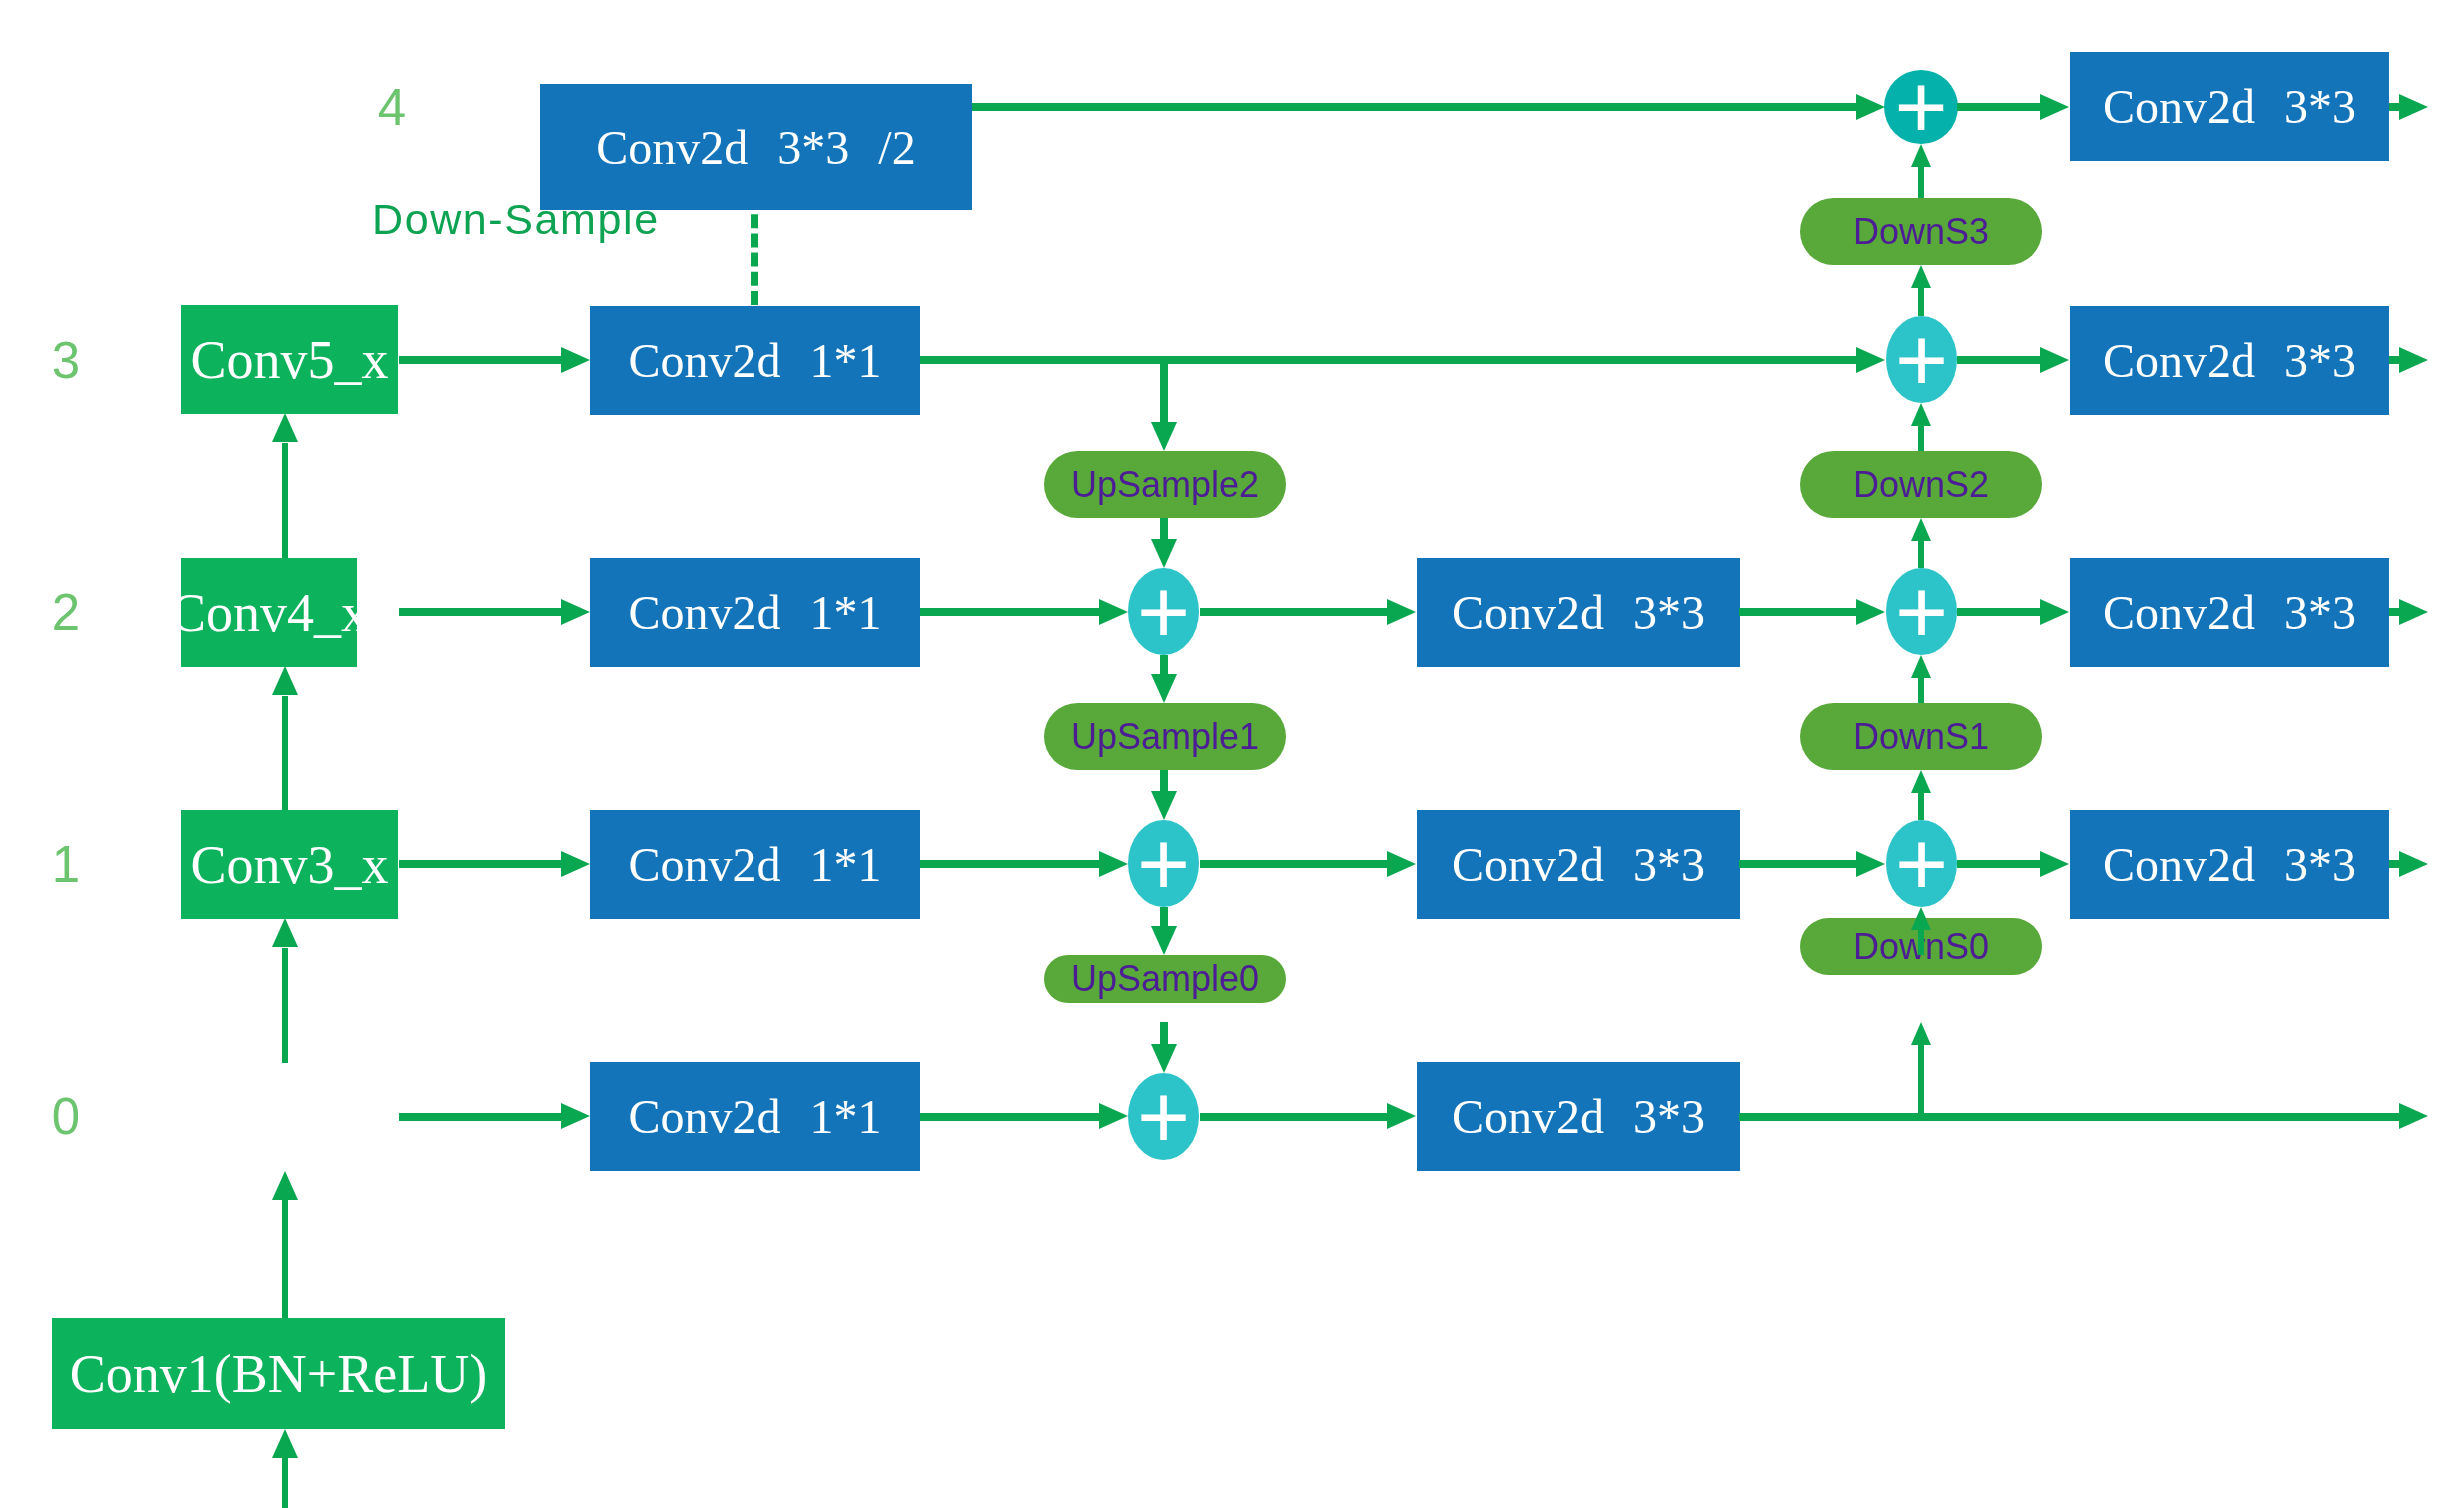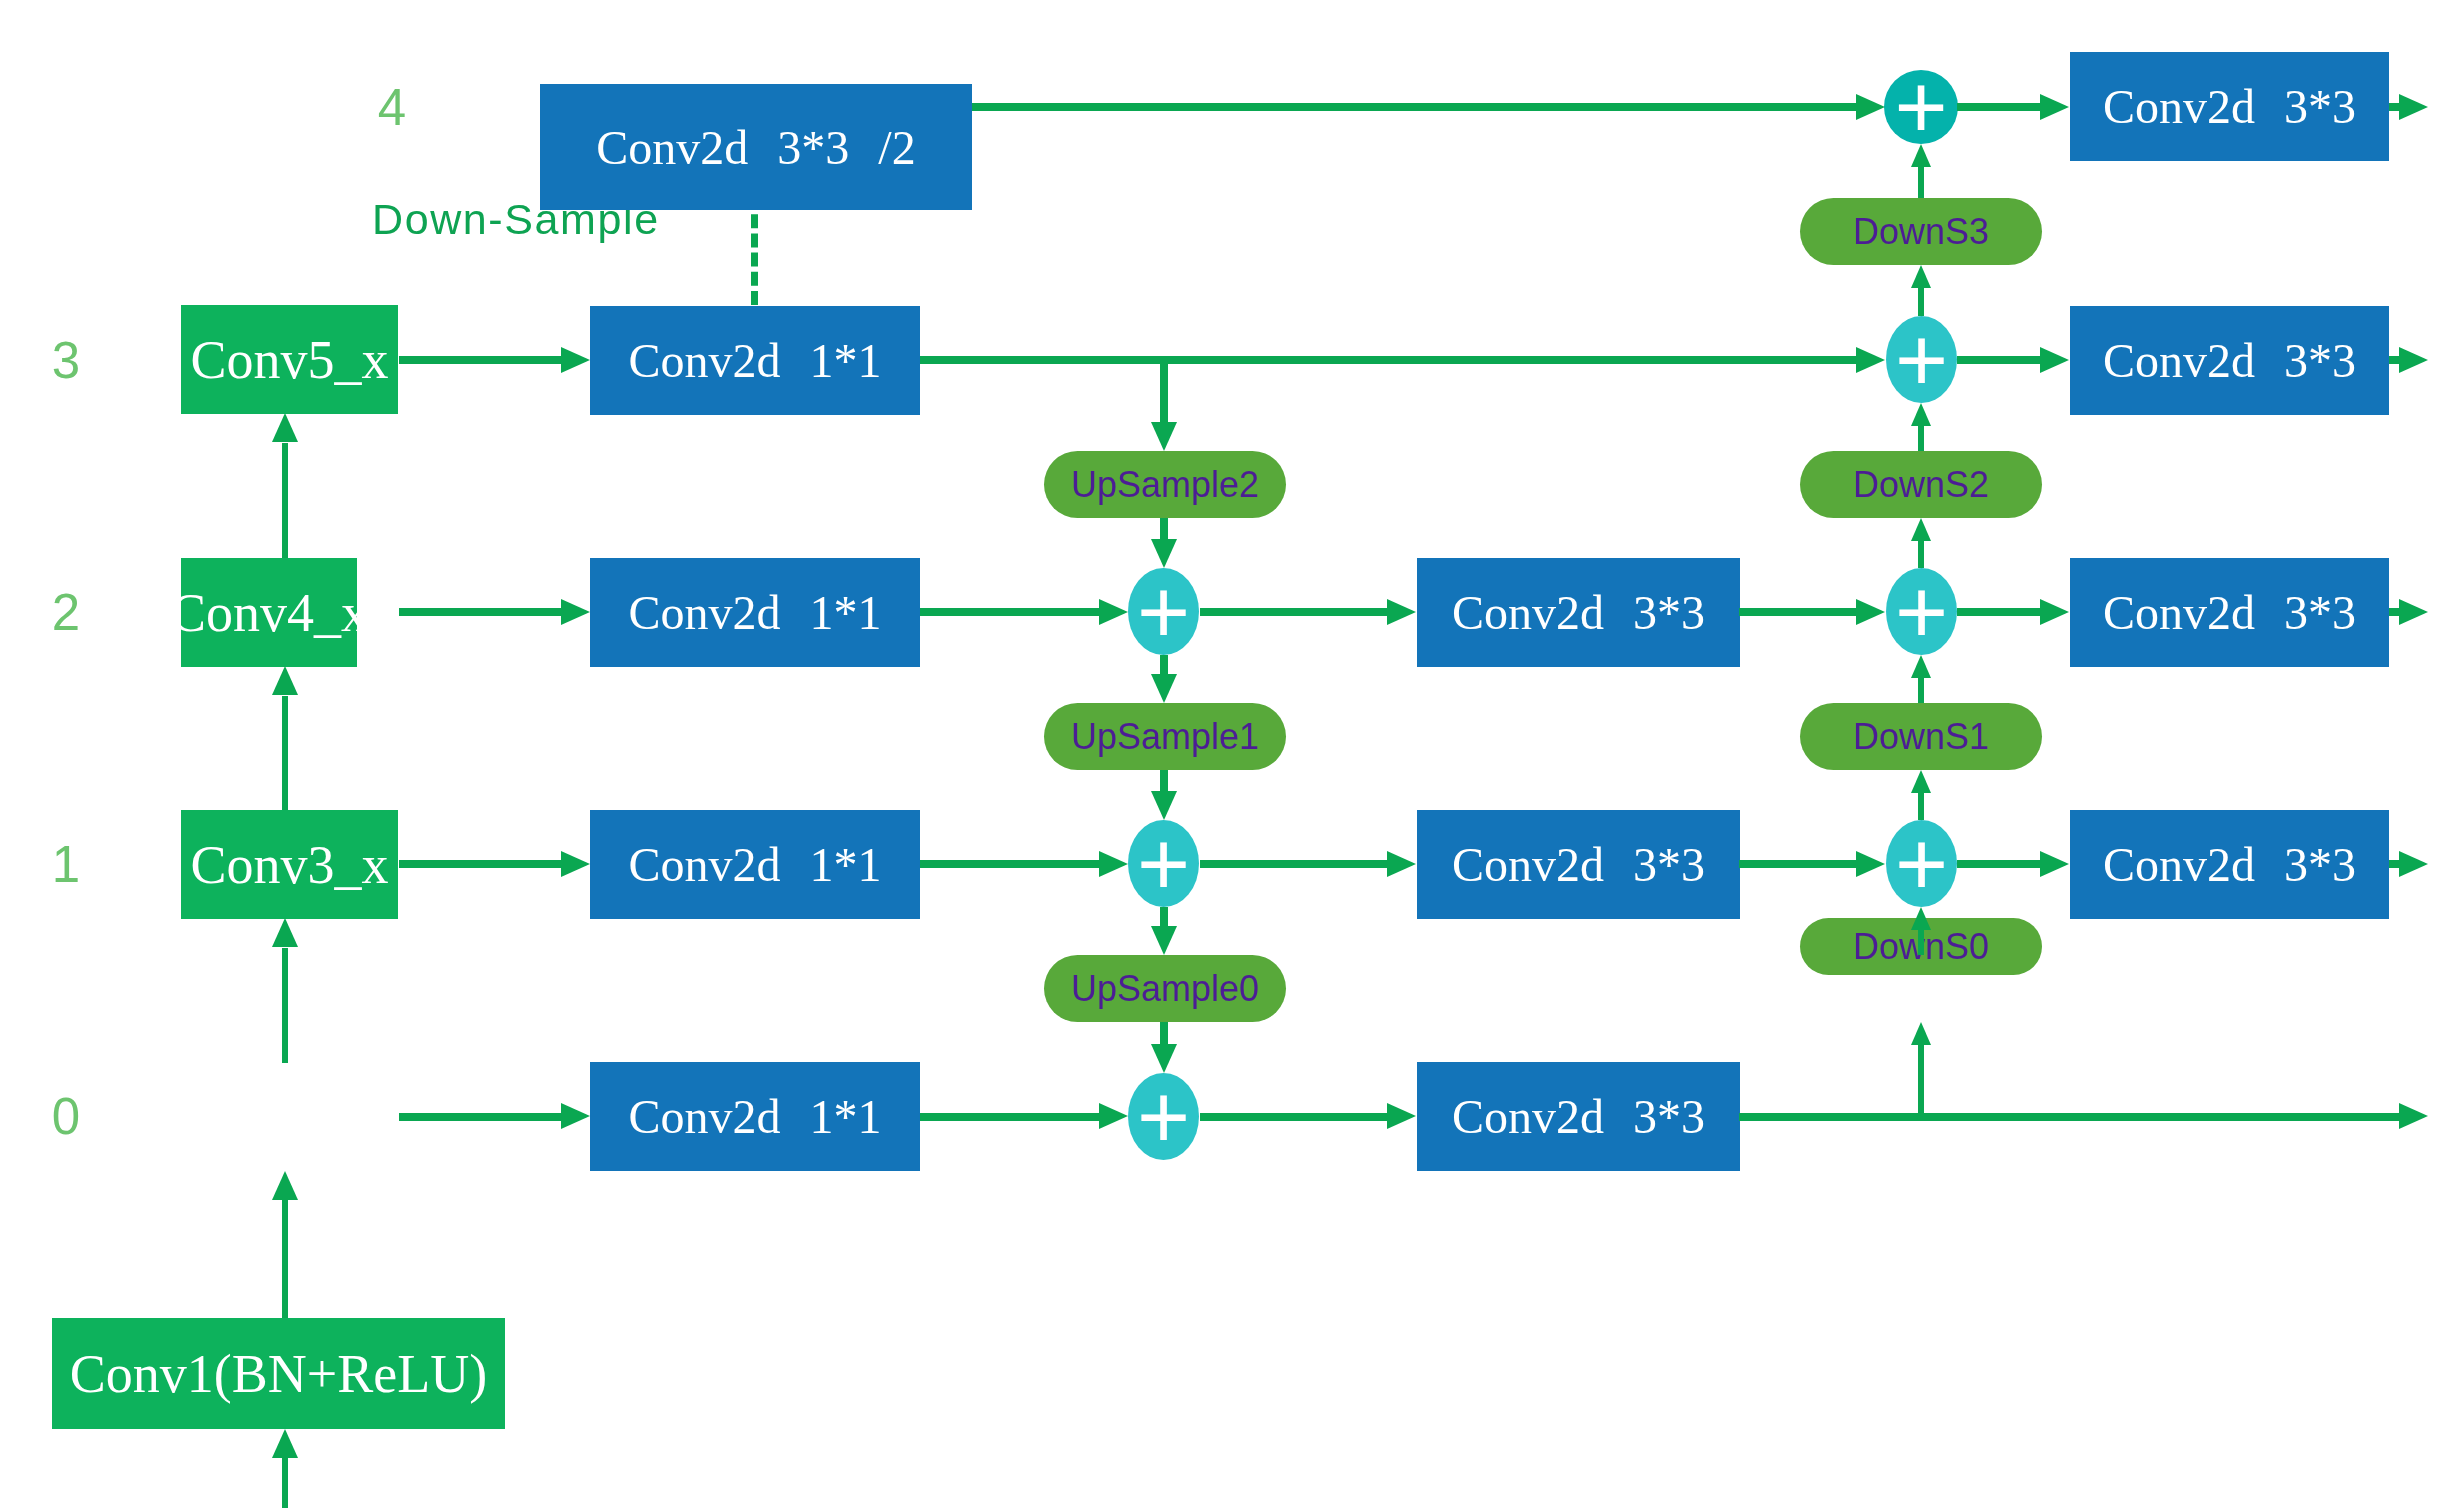--- a/index.html
+++ b/index.html
@@ -59,21 +59,21 @@
   <div class="bx b" style="left:1417px;top:558px;width:323px;height:109px;">Conv2d 3*3</div>
   <div class="bx b" style="left:1417px;top:810px;width:323px;height:109px;">Conv2d 3*3</div>
   <div class="bx b" style="left:1417px;top:1062px;width:323px;height:109px;">Conv2d 3*3</div>
   <div class="bx b" style="left:2070px;top:52px;width:319px;height:109px;">Conv2d 3*3</div>
   <div class="bx b" style="left:2070px;top:306px;width:319px;height:109px;">Conv2d 3*3</div>
   <div class="bx b" style="left:2070px;top:558px;width:319px;height:109px;">Conv2d 3*3</div>
   <div class="bx b" style="left:2070px;top:810px;width:319px;height:109px;">Conv2d 3*3</div>
 
   <div class="pill" style="left:1044px;top:451px;width:242px;height:67px;">UpSample2</div>
   <div class="pill" style="left:1044px;top:703px;width:242px;height:67px;">UpSample1</div>
-  <div class="pill" style="left:1044px;top:955px;width:242px;height:67px;text-align:right;">UpSample0</div>
+  <div class="pill" style="left:1044px;top:955px;width:242px;height:48px;text-align:right;">UpSample0</div>
   <div class="pill" style="left:1800px;top:198px;width:242px;height:67px;">DownS3</div>
   <div class="pill" style="left:1800px;top:451px;width:242px;height:67px;">DownS2</div>
   <div class="pill" style="left:1800px;top:703px;width:242px;height:67px;">DownS1</div>
   <div class="pill" style="left:1800px;top:918px;width:242px;height:57px;">DownS0</div>
 
   <div class="plus round" style="left:1884px;top:70px;width:74px;height:74px;">+</div>
   <div class="plus" style="left:1886px;top:316px;width:71px;height:87px;">+</div>
   <div class="plus" style="left:1886px;top:568px;width:71px;height:87px;">+</div>
   <div class="plus" style="left:1886px;top:820px;width:71px;height:87px;">+</div>
   <div class="plus" style="left:1128px;top:568px;width:71px;height:87px;">+</div>

